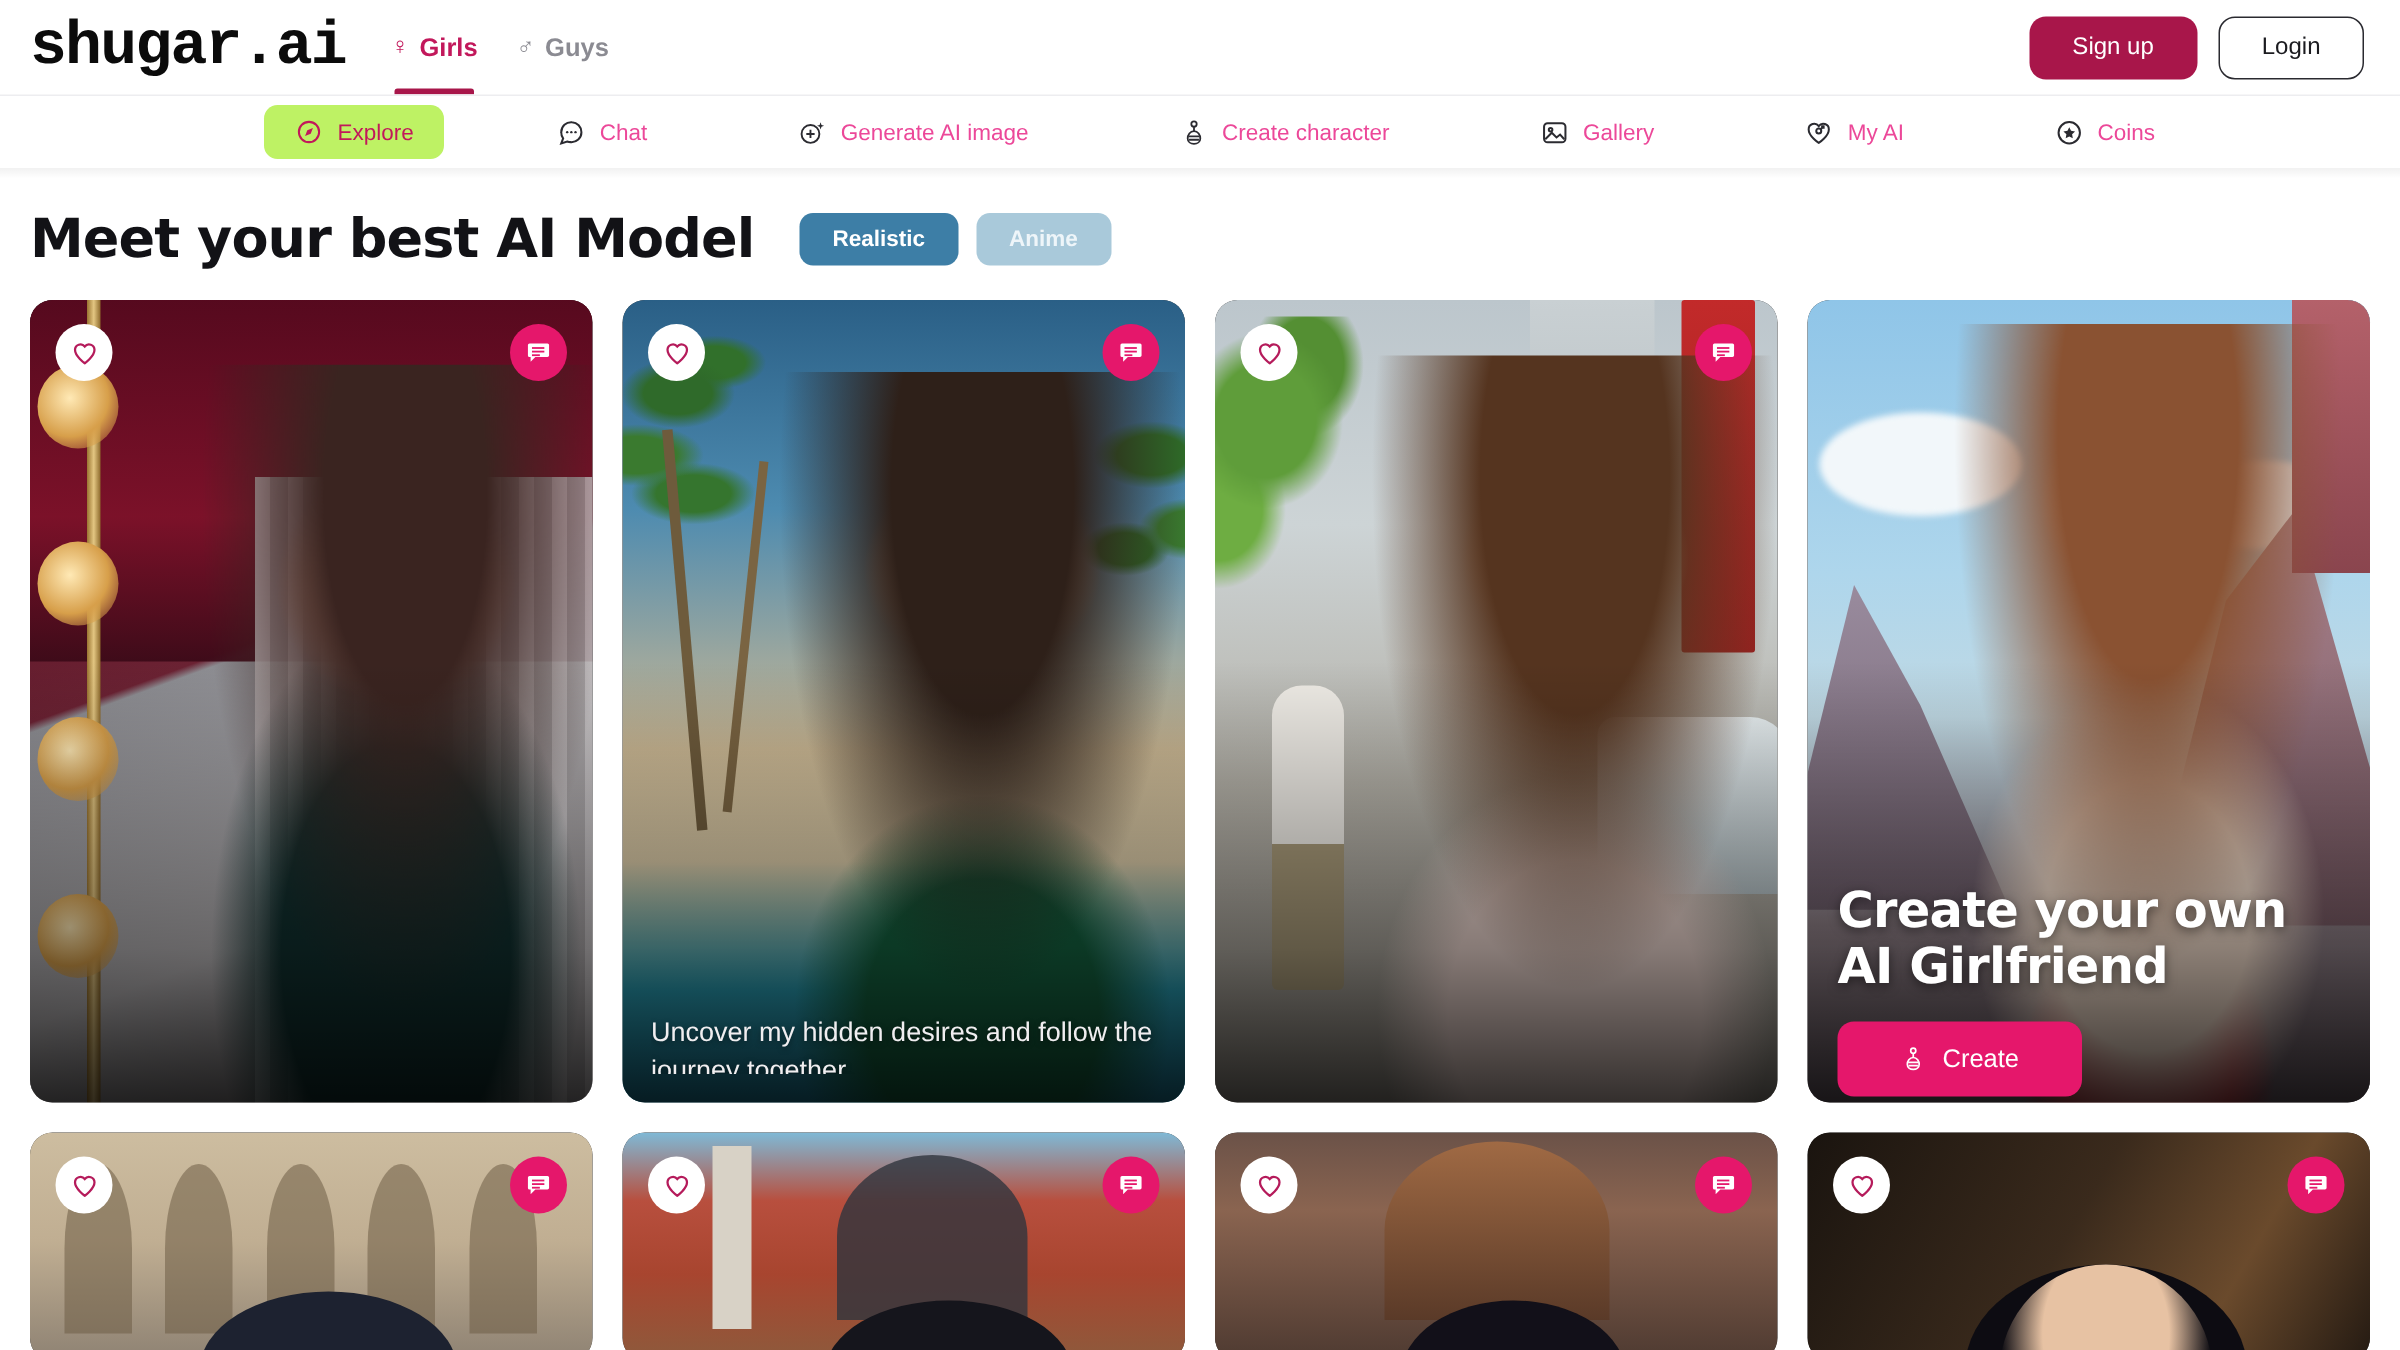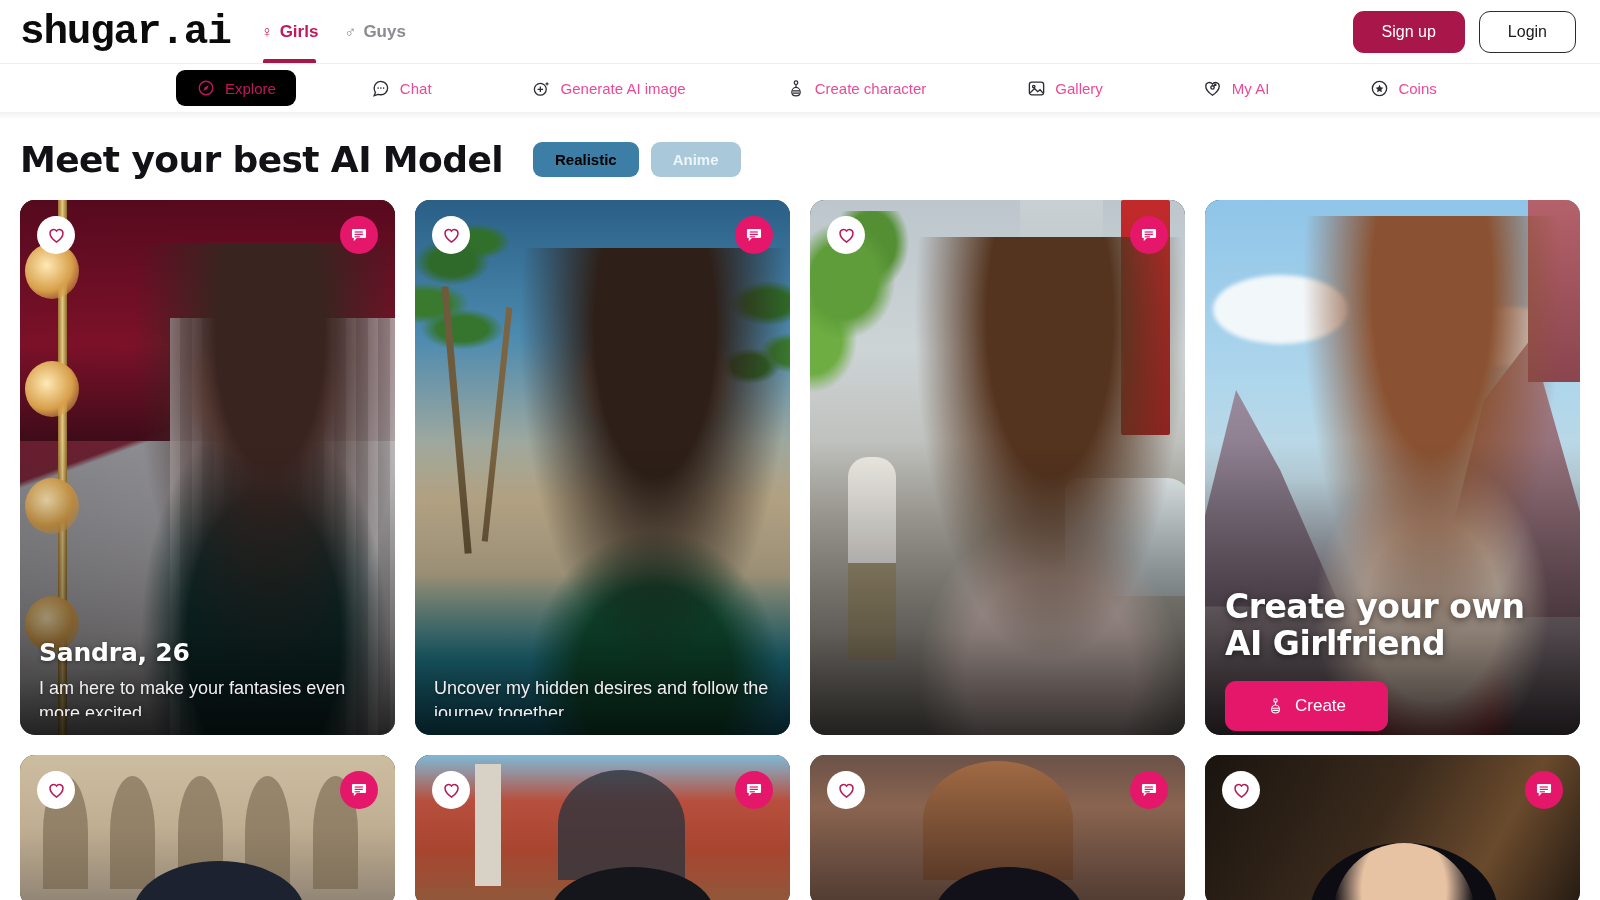--- a/index.html
+++ b/index.html
@@ -79,42 +79,42 @@
   }
   .navitem {
     display: flex; align-items: center; gap: 9px;
     font-size: 15px; color: #ec4899;
     padding: 8px 0;
     cursor: pointer;
     white-space: nowrap;
   }
   .navitem .nav-ico { display:flex; align-items:center; justify-content:center; width:20px; height:20px; }
   .navitem.active {
-    background: #000000;
+    background: #bef264;
     color: #c2185b;
     border-radius: 9px;
     padding: 8px 20px;
   }
   .nav-gap-1 { width: 75px; }
   .nav-gap   { width: 100px; }
 
   
   .content { padding: 0 20px; }
   .title-row {
     display: flex; align-items: center; gap: 30px;
     padding: 27px 0 20px 0;
   }
   .page-title {
     font-size: 36px; font-weight: 700; color: #121216;
     letter-spacing: -0.6px;
     font-family: "DejaVu Sans", sans-serif;
   }
   .style-toggles { display: flex; gap: 12px; }
   .style-chip {
-    font-size: 15px; font-weight: 600; color: #000000;
+    font-size: 15px; font-weight: 600; color: #ffffff;
     padding: 9px 22px; border-radius: 9px; border: none;
     cursor: pointer; font-family: "Liberation Sans", sans-serif;
   }
   .style-chip.on  { background: #3d7ea6; }
   .style-chip.off { background: #a9c9da; color: #eef5f9; }
 
   
   .grid {
     display: grid;
     grid-template-columns: repeat(4, 1fr);
@@ -406,24 +406,20 @@
         </svg>
       </div>
       <div class="chat-btn">
         <svg width="18" height="18" viewBox="0 0 24 24" fill="#fff">
           <path d="M4 4h16a1.4 1.4 0 0 1 1.4 1.4v9.3A1.4 1.4 0 0 1 20 16H9.2L5 20.2V16H4a1.4 1.4 0 0 1-1.4-1.4V5.4A1.4 1.4 0 0 1 4 4z"></path>
           <rect x="6.2" y="7.2" width="11" height="1.6" fill="#e5176b"></rect>
           <rect x="6.2" y="10.4" width="11" height="1.6" fill="#e5176b"></rect>
           <rect x="6.2" y="13.6" width="7" height="1.6" fill="#e5176b"></rect>
         </svg>
       </div>
-      <div class="card-info">
-        <div class="card-name">Sandra, 26</div>
-        <div class="card-desc">I am here to make your fantasies even more excited.</div>
-      </div>
     </div>
 
     <div class="card">
       <div class="card-photo ph p-beach">
         <i class="palmL"></i>
           <i class="palmR"></i>
           <i class="trunk1"></i>
           <i class="trunk2"></i>
           <i class="body"></i>
       </div>

